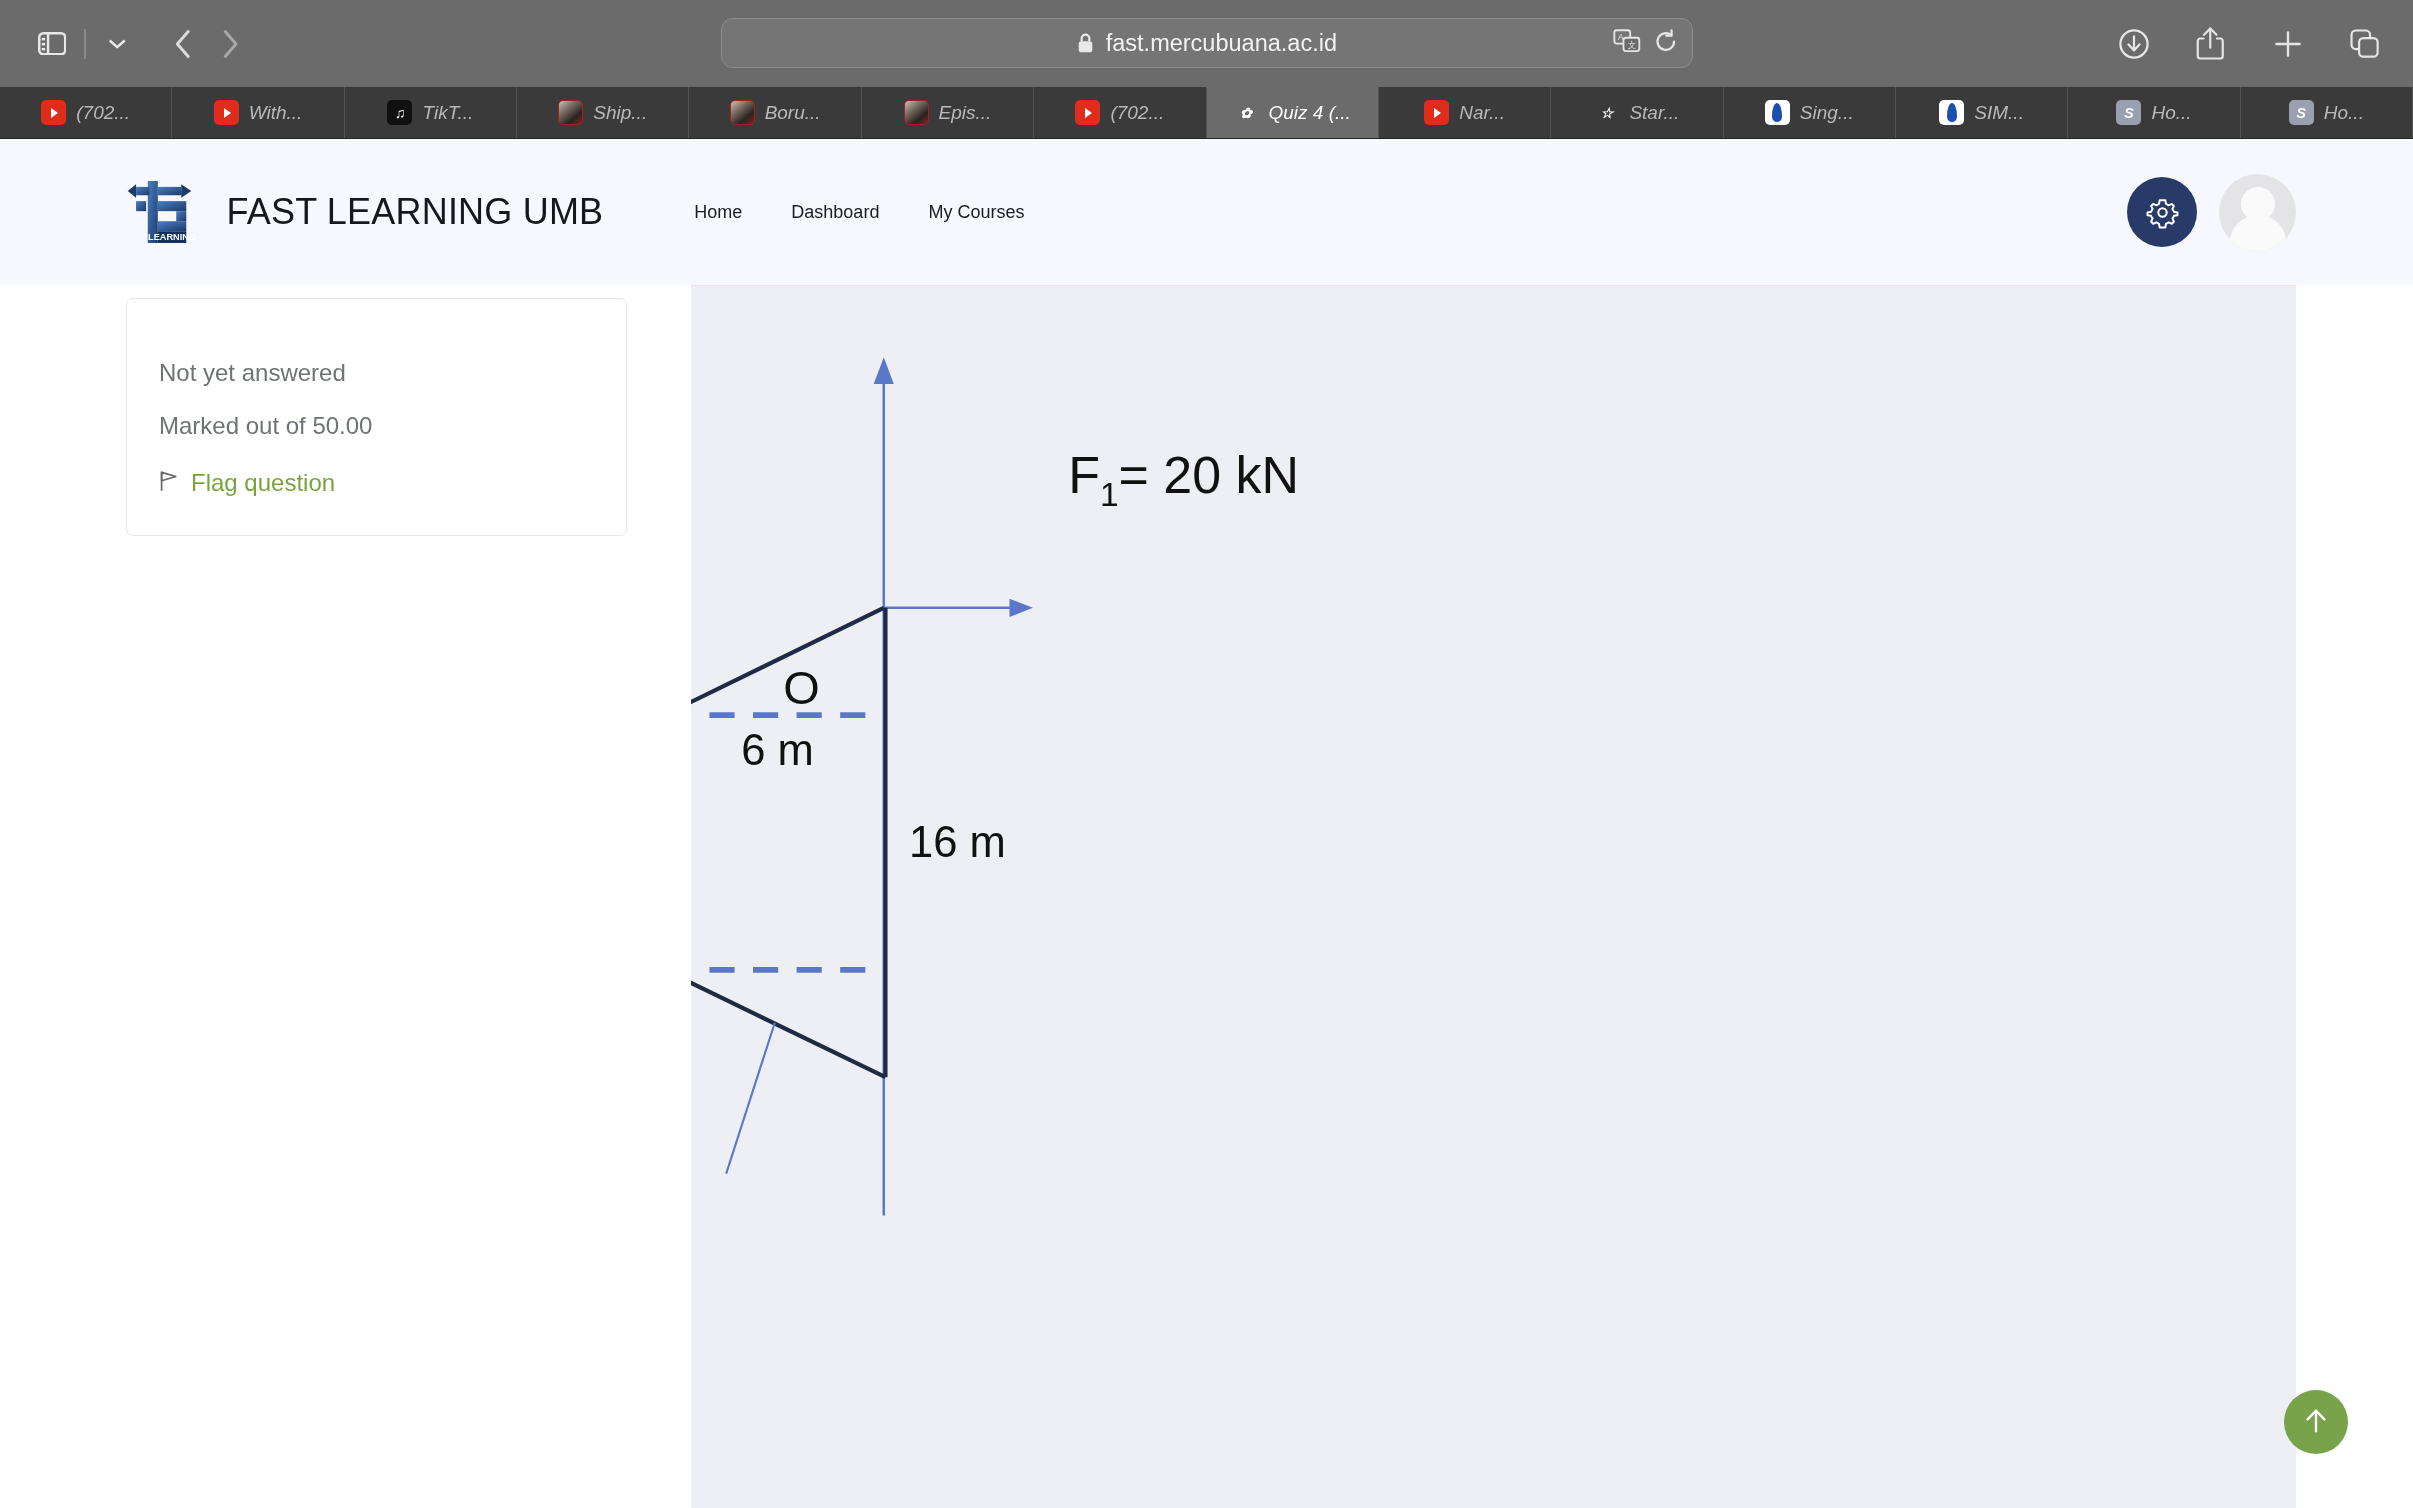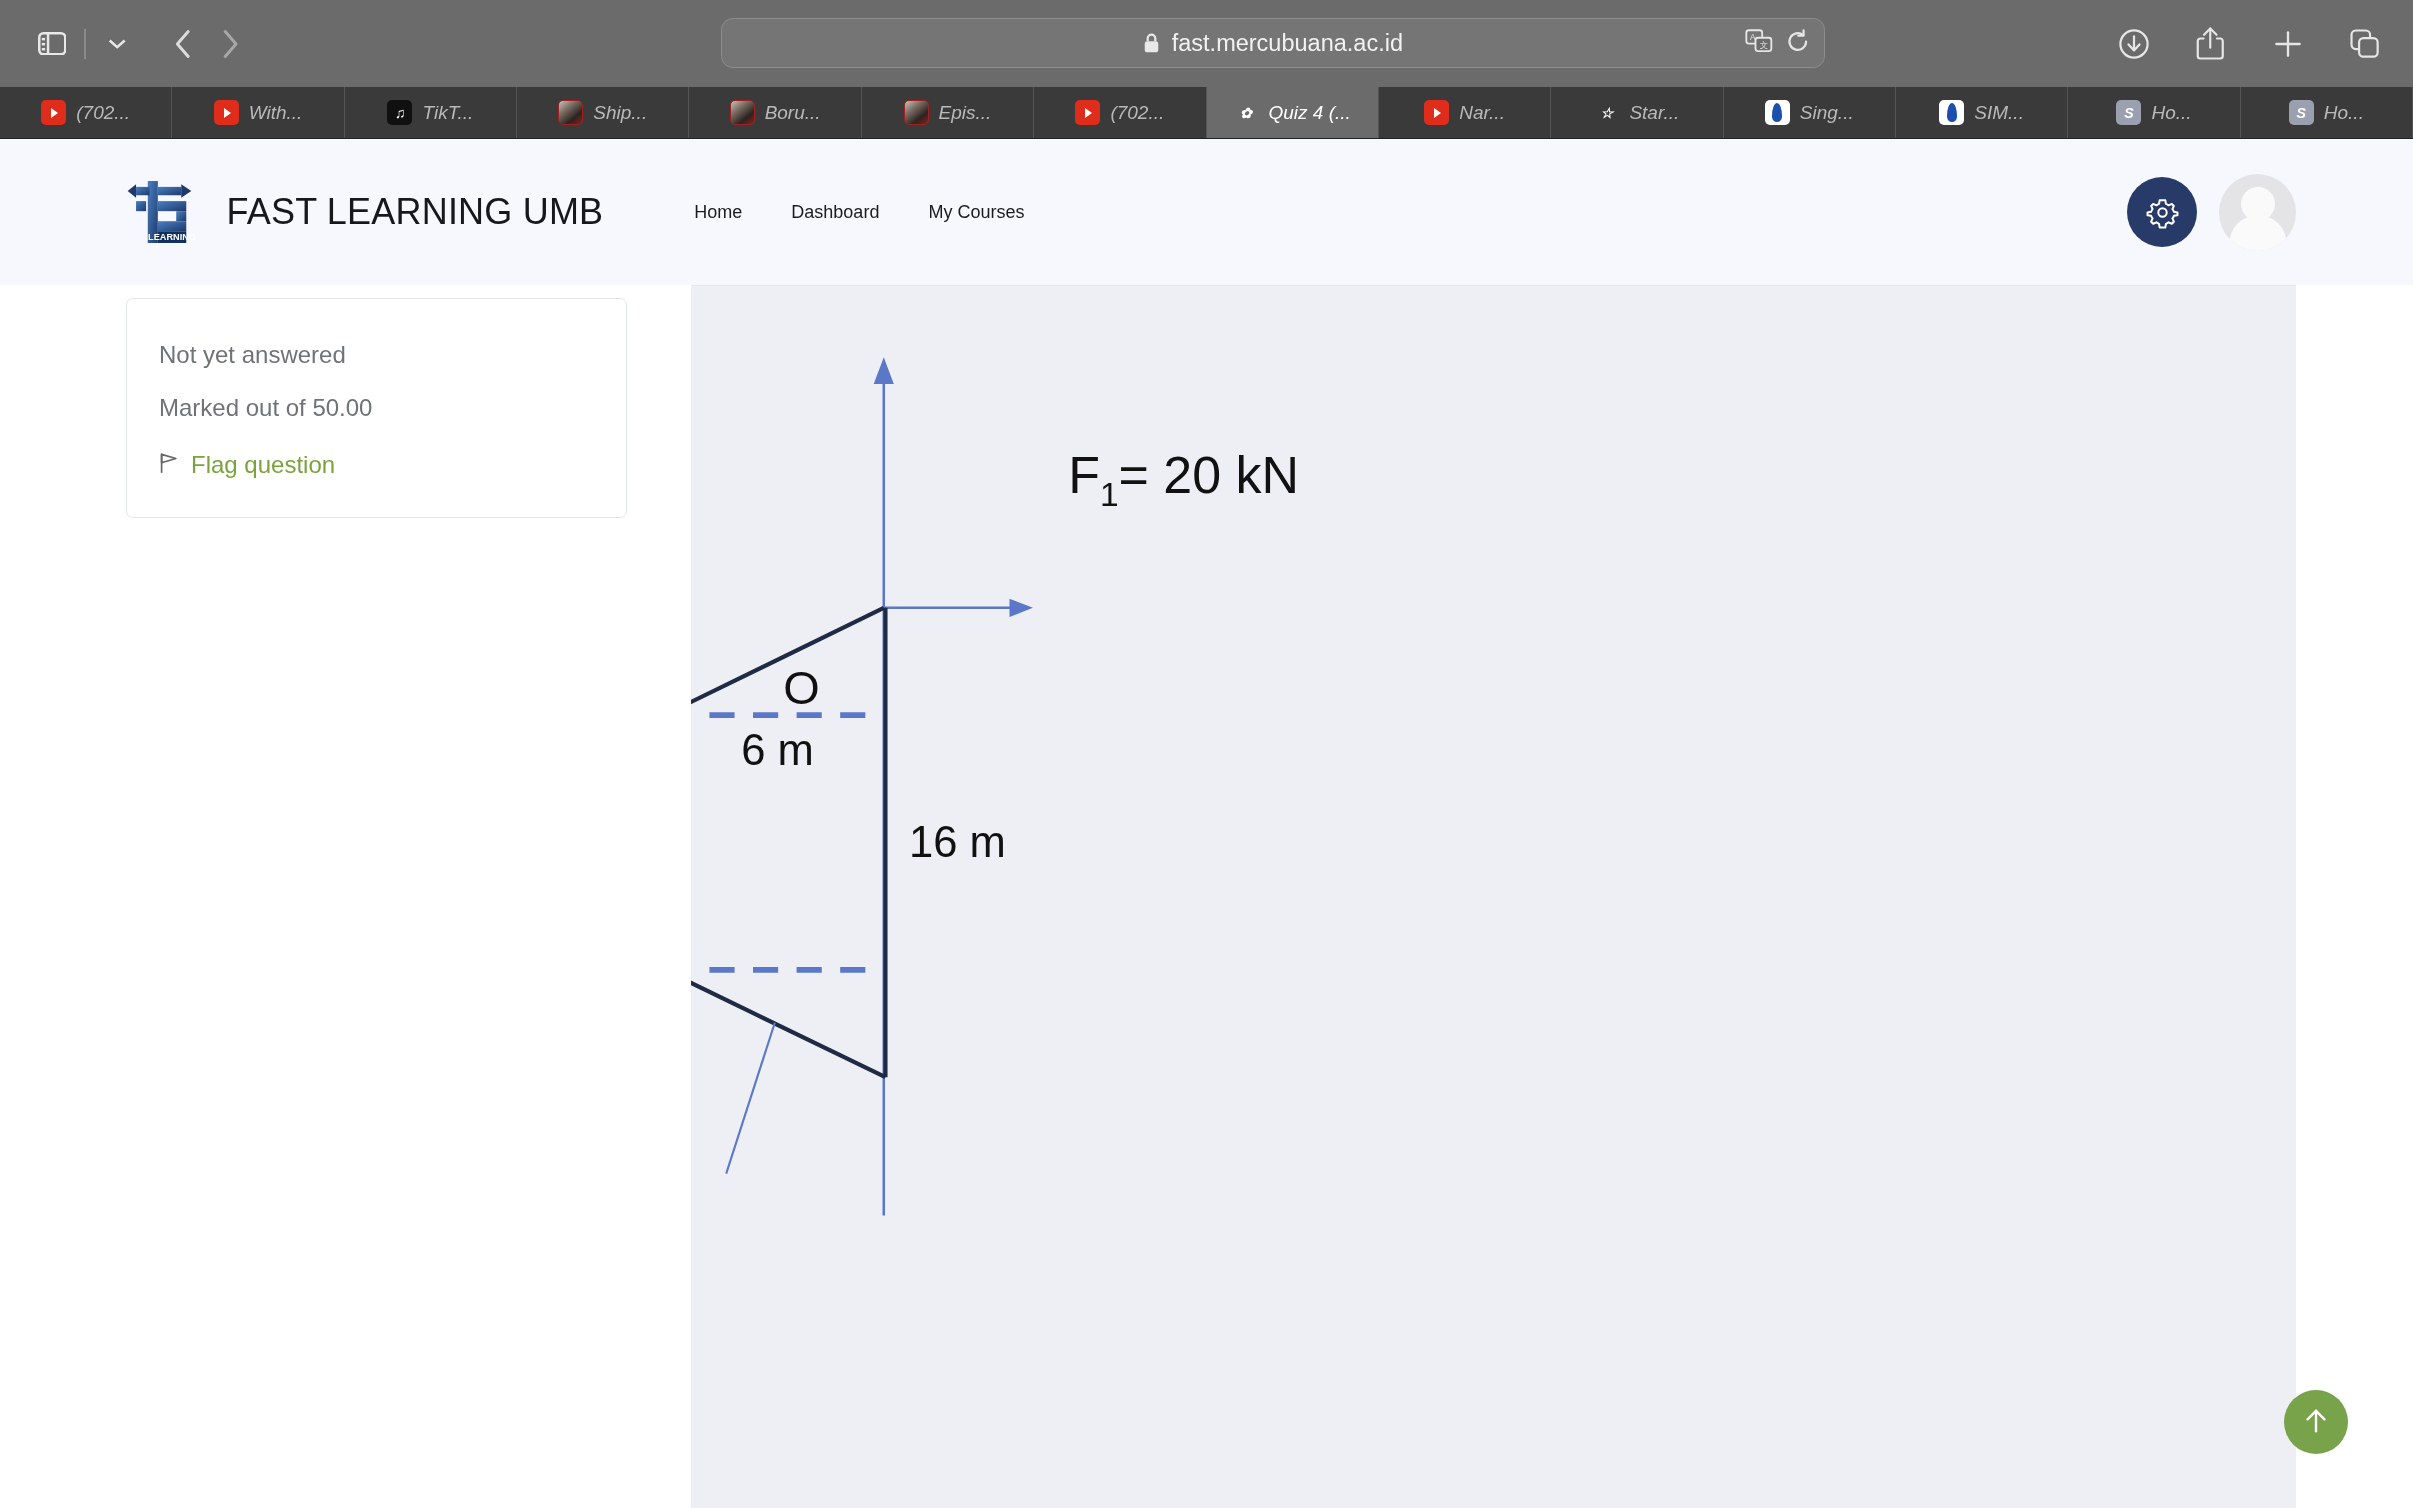--- a/index.html
+++ b/index.html
@@ -35,21 +35,21 @@
   .sidebar-toggle-group { display: flex; align-items: center; }
   .chev-sep {
     width: 1.7px; height: 30px; background: #8a8a8a; margin: 0 8.4px;
   }
   .nav-arrows { display: flex; align-items: center; margin-left: 18.4px; }
 
   #address-bar {
     position: absolute;
     left: 721px;
     top: 18.4px;
-    width: 1104px;
+    width: 972px;
     height: 50px;
     background: #757575;
     border: 1.7px solid #8d8d8d;
     border-radius: 11.7px;
     display: flex;
     align-items: center;
     justify-content: center;
     gap: 11.7px;
     color: #f2f2f2;
     font-size: 23.5px;
@@ -186,21 +186,21 @@
     border: 1.7px solid #e2e5ea;
     border-radius: 6.7px;
     padding: 30px 32px 37px 32px;
   }
   #question-card .q-head {
     font-size: 24px; font-weight: bold; color: #111;
     letter-spacing: 0.3px;
   }
   #question-card .q-head .qnum { font-size: 32px; margin-left: 8.4px; }
   #question-card .q-state {
-    margin-top: 12px; font-size: 24px; color: #6f7377;
+    margin-top: 30px; font-size: 24px; color: #6f7377;
   }
   #question-card .q-marks {
     margin-top: 25px; font-size: 24px; color: #6f7377;
   }
   #flag-question {
     margin-top: 28.5px; font-size: 24px; color: #7aa33d;
     display: flex; align-items: flex-start; gap: 10px; cursor: pointer;
   }
 
   

